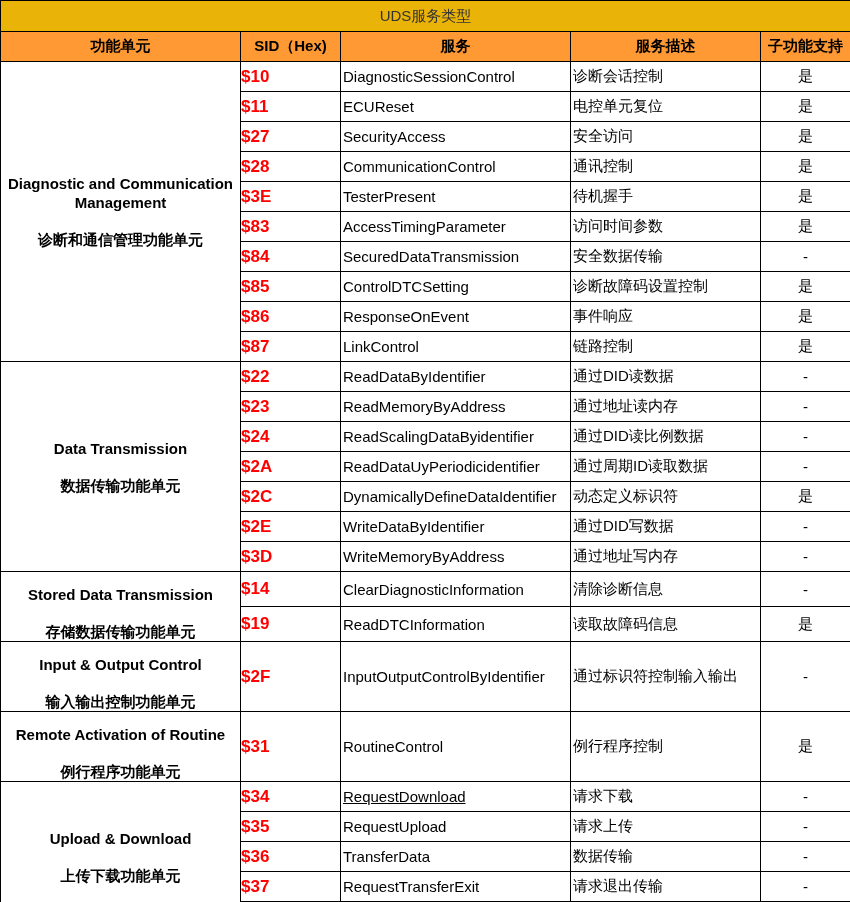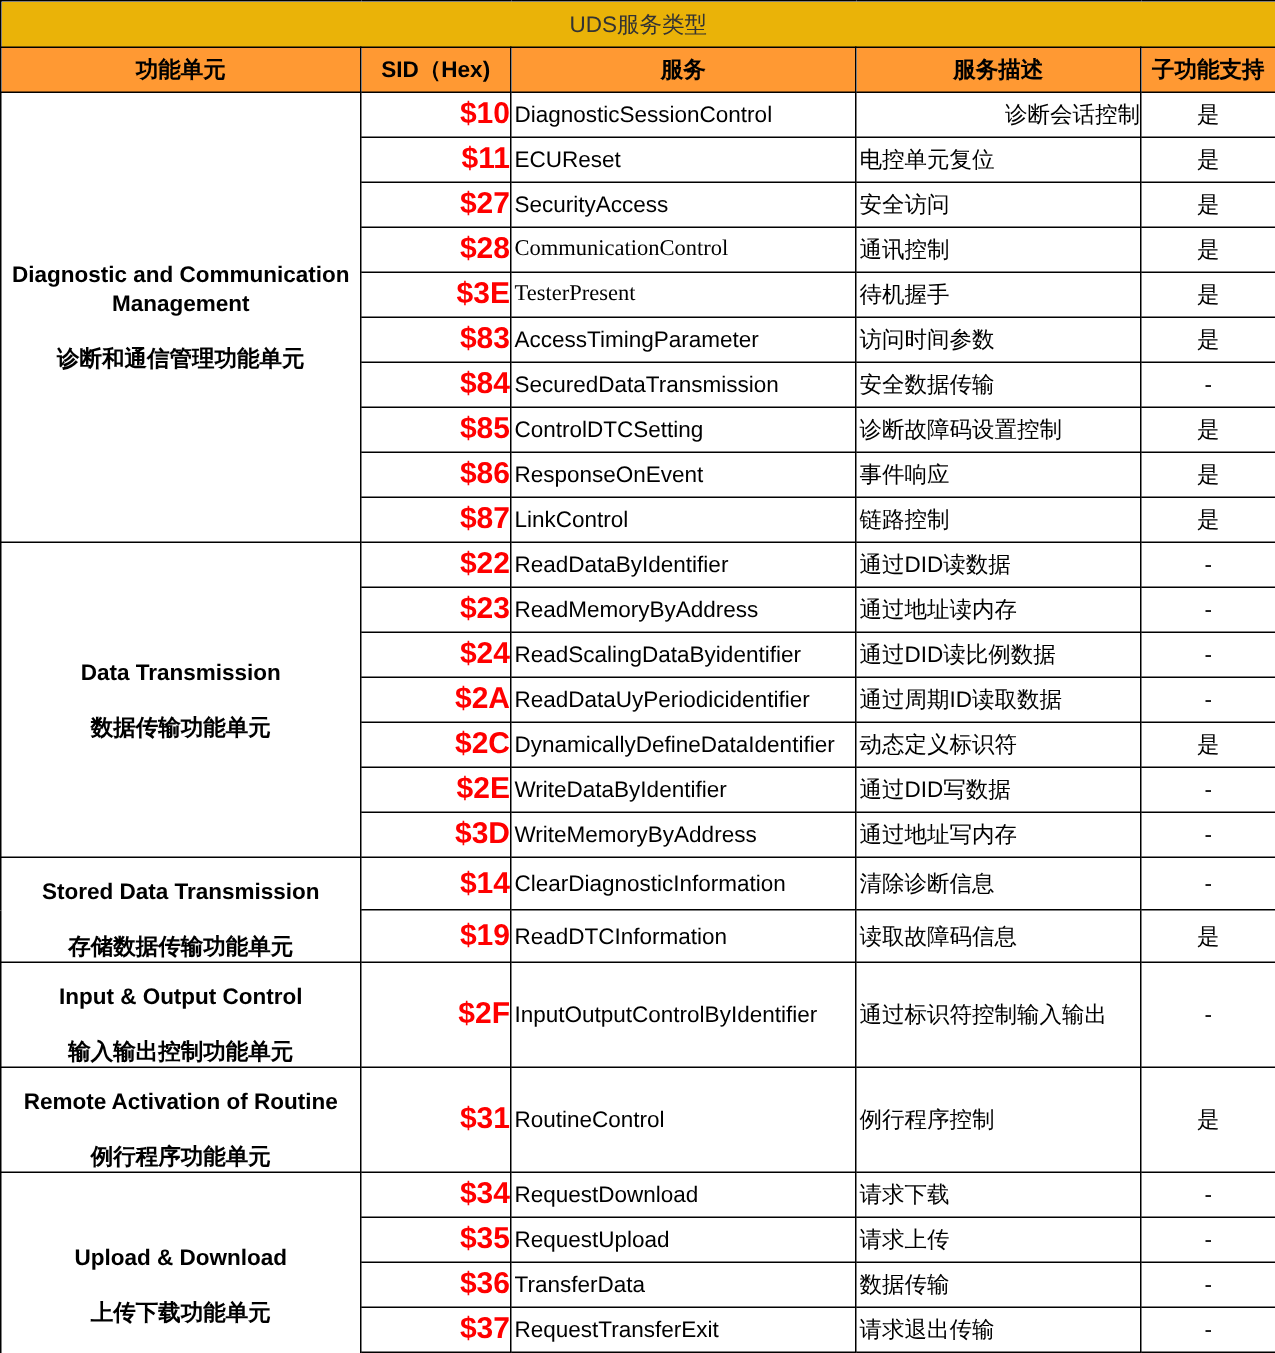--- a/index.html
+++ b/index.html
@@ -7,21 +7,21 @@
   table { border-collapse:collapse; table-layout:fixed; width:850px; }
   td, th { border:1px solid #000; padding:0; font-size:15px; white-space:nowrap; overflow:hidden; }
   .title-row td { height:30px; text-align:center; font-size:15px; color:#333; background:#eab308; border-left:1px solid #000; }
   .head-row th { height:29px; background:#FF9933; font-weight:bold; font-size:15px; text-align:center; }
   .data-row td { height:29px; }
   .unit { text-align:center; font-weight:bold; font-size:15px; white-space:normal; line-height:19px; vertical-align:middle; }
   .unit .cn { display:block; margin-top:18px; }
   .unit.compact { vertical-align:top; }
   .unit.compact .en { display:block; margin-top:13px; }
   .unit.compact .cn { }
-  .sid { text-align:right; color:#FF0000; font-weight:bold; font-size:20px; }
+  .sid { text-align:left; color:#FF0000; font-weight:bold; font-size:17px; }
   .svc { padding-left:2px; text-align:left; }
   .desc { padding-left:2px; text-align:left; }
   .sub { text-align:center; }
 </style>
 </head>
 <body>
 
 <table>
   <colgroup>
     <col style="width:240px">
@@ -41,44 +41,44 @@
       <th>服务描述</th>
       <th>子功能支持</th>
     </tr>
   <tr class="data-row">
         <td class="unit" rowspan="10">
           <span class="en" style="display: block;">Diagnostic and Communication Management</span>
           <span class="cn">诊断和通信管理功能单元</span>
         </td>
         <td class="sid" style="height: 29px;">$10</td>
         <td class="svc" style="height: 29px;">DiagnosticSessionControl</td>
-        <td class="desc" style="height: 29px; text-align: right;">诊断会话控制</td>
+        <td class="desc" style="height: 29px;">诊断会话控制</td>
         <td class="sub" style="height: 29px;">是</td>
       </tr>
       <tr class="data-row">
         <td class="sid" style="height: 29px;">$11</td>
         <td class="svc" style="height: 29px;">ECUReset</td>
         <td class="desc" style="height: 29px;">电控单元复位</td>
         <td class="sub" style="height: 29px;">是</td>
       </tr>
       <tr class="data-row">
         <td class="sid" style="height: 29px;">$27</td>
         <td class="svc" style="height: 29px;">SecurityAccess</td>
         <td class="desc" style="height: 29px;">安全访问</td>
         <td class="sub" style="height: 29px;">是</td>
       </tr>
       <tr class="data-row">
         <td class="sid" style="height: 29px;">$28</td>
-        <td class="svc" style="height: 29px; font-family: Liberation Serif, serif;">CommunicationControl</td>
+        <td class="svc" style="height: 29px;">CommunicationControl</td>
         <td class="desc" style="height: 29px;">通讯控制</td>
         <td class="sub" style="height: 29px;">是</td>
       </tr>
       <tr class="data-row">
         <td class="sid" style="height: 29px;">$3E</td>
-        <td class="svc" style="height: 29px; font-family: Liberation Serif, serif;">TesterPresent</td>
+        <td class="svc" style="height: 29px;">TesterPresent</td>
         <td class="desc" style="height: 29px;">待机握手</td>
         <td class="sub" style="height: 29px;">是</td>
       </tr>
       <tr class="data-row">
         <td class="sid" style="height: 29px;">$83</td>
         <td class="svc" style="height: 29px;">AccessTimingParameter</td>
         <td class="desc" style="height: 29px;">访问时间参数</td>
         <td class="sub" style="height: 29px;">是</td>
       </tr>
       <tr class="data-row">
@@ -180,21 +180,21 @@
           <span class="cn">例行程序功能单元</span>
         </td>
         <td class="sid" style="height: 61px;">$31</td>
         <td class="svc" style="height: 61px;">RoutineControl</td>
         <td class="desc" style="height: 61px;">例行程序控制</td>
         <td class="sub" style="height: 61px;">是</td>
       </tr>
       <tr class="data-row">
         <td class="unit" rowspan="5"><span class="en">Upload &amp; Download</span><span class="cn">上传下载功能单元</span></td>
         <td class="sid" style="height: 29px;">$34</td>
-        <td class="svc" style="height: 29px;">RequestDownload</td>
+        <td class="svc" style="height: 29px; text-decoration: underline;">RequestDownload</td>
         <td class="desc" style="height: 29px;">请求下载</td>
         <td class="sub" style="height: 29px;">-</td>
       </tr>
       <tr class="data-row">
         <td class="sid" style="height: 29px;">$35</td>
         <td class="svc" style="height: 29px;">RequestUpload</td>
         <td class="desc" style="height: 29px;">请求上传</td>
         <td class="sub" style="height: 29px;">-</td>
       </tr>
       <tr class="data-row">

